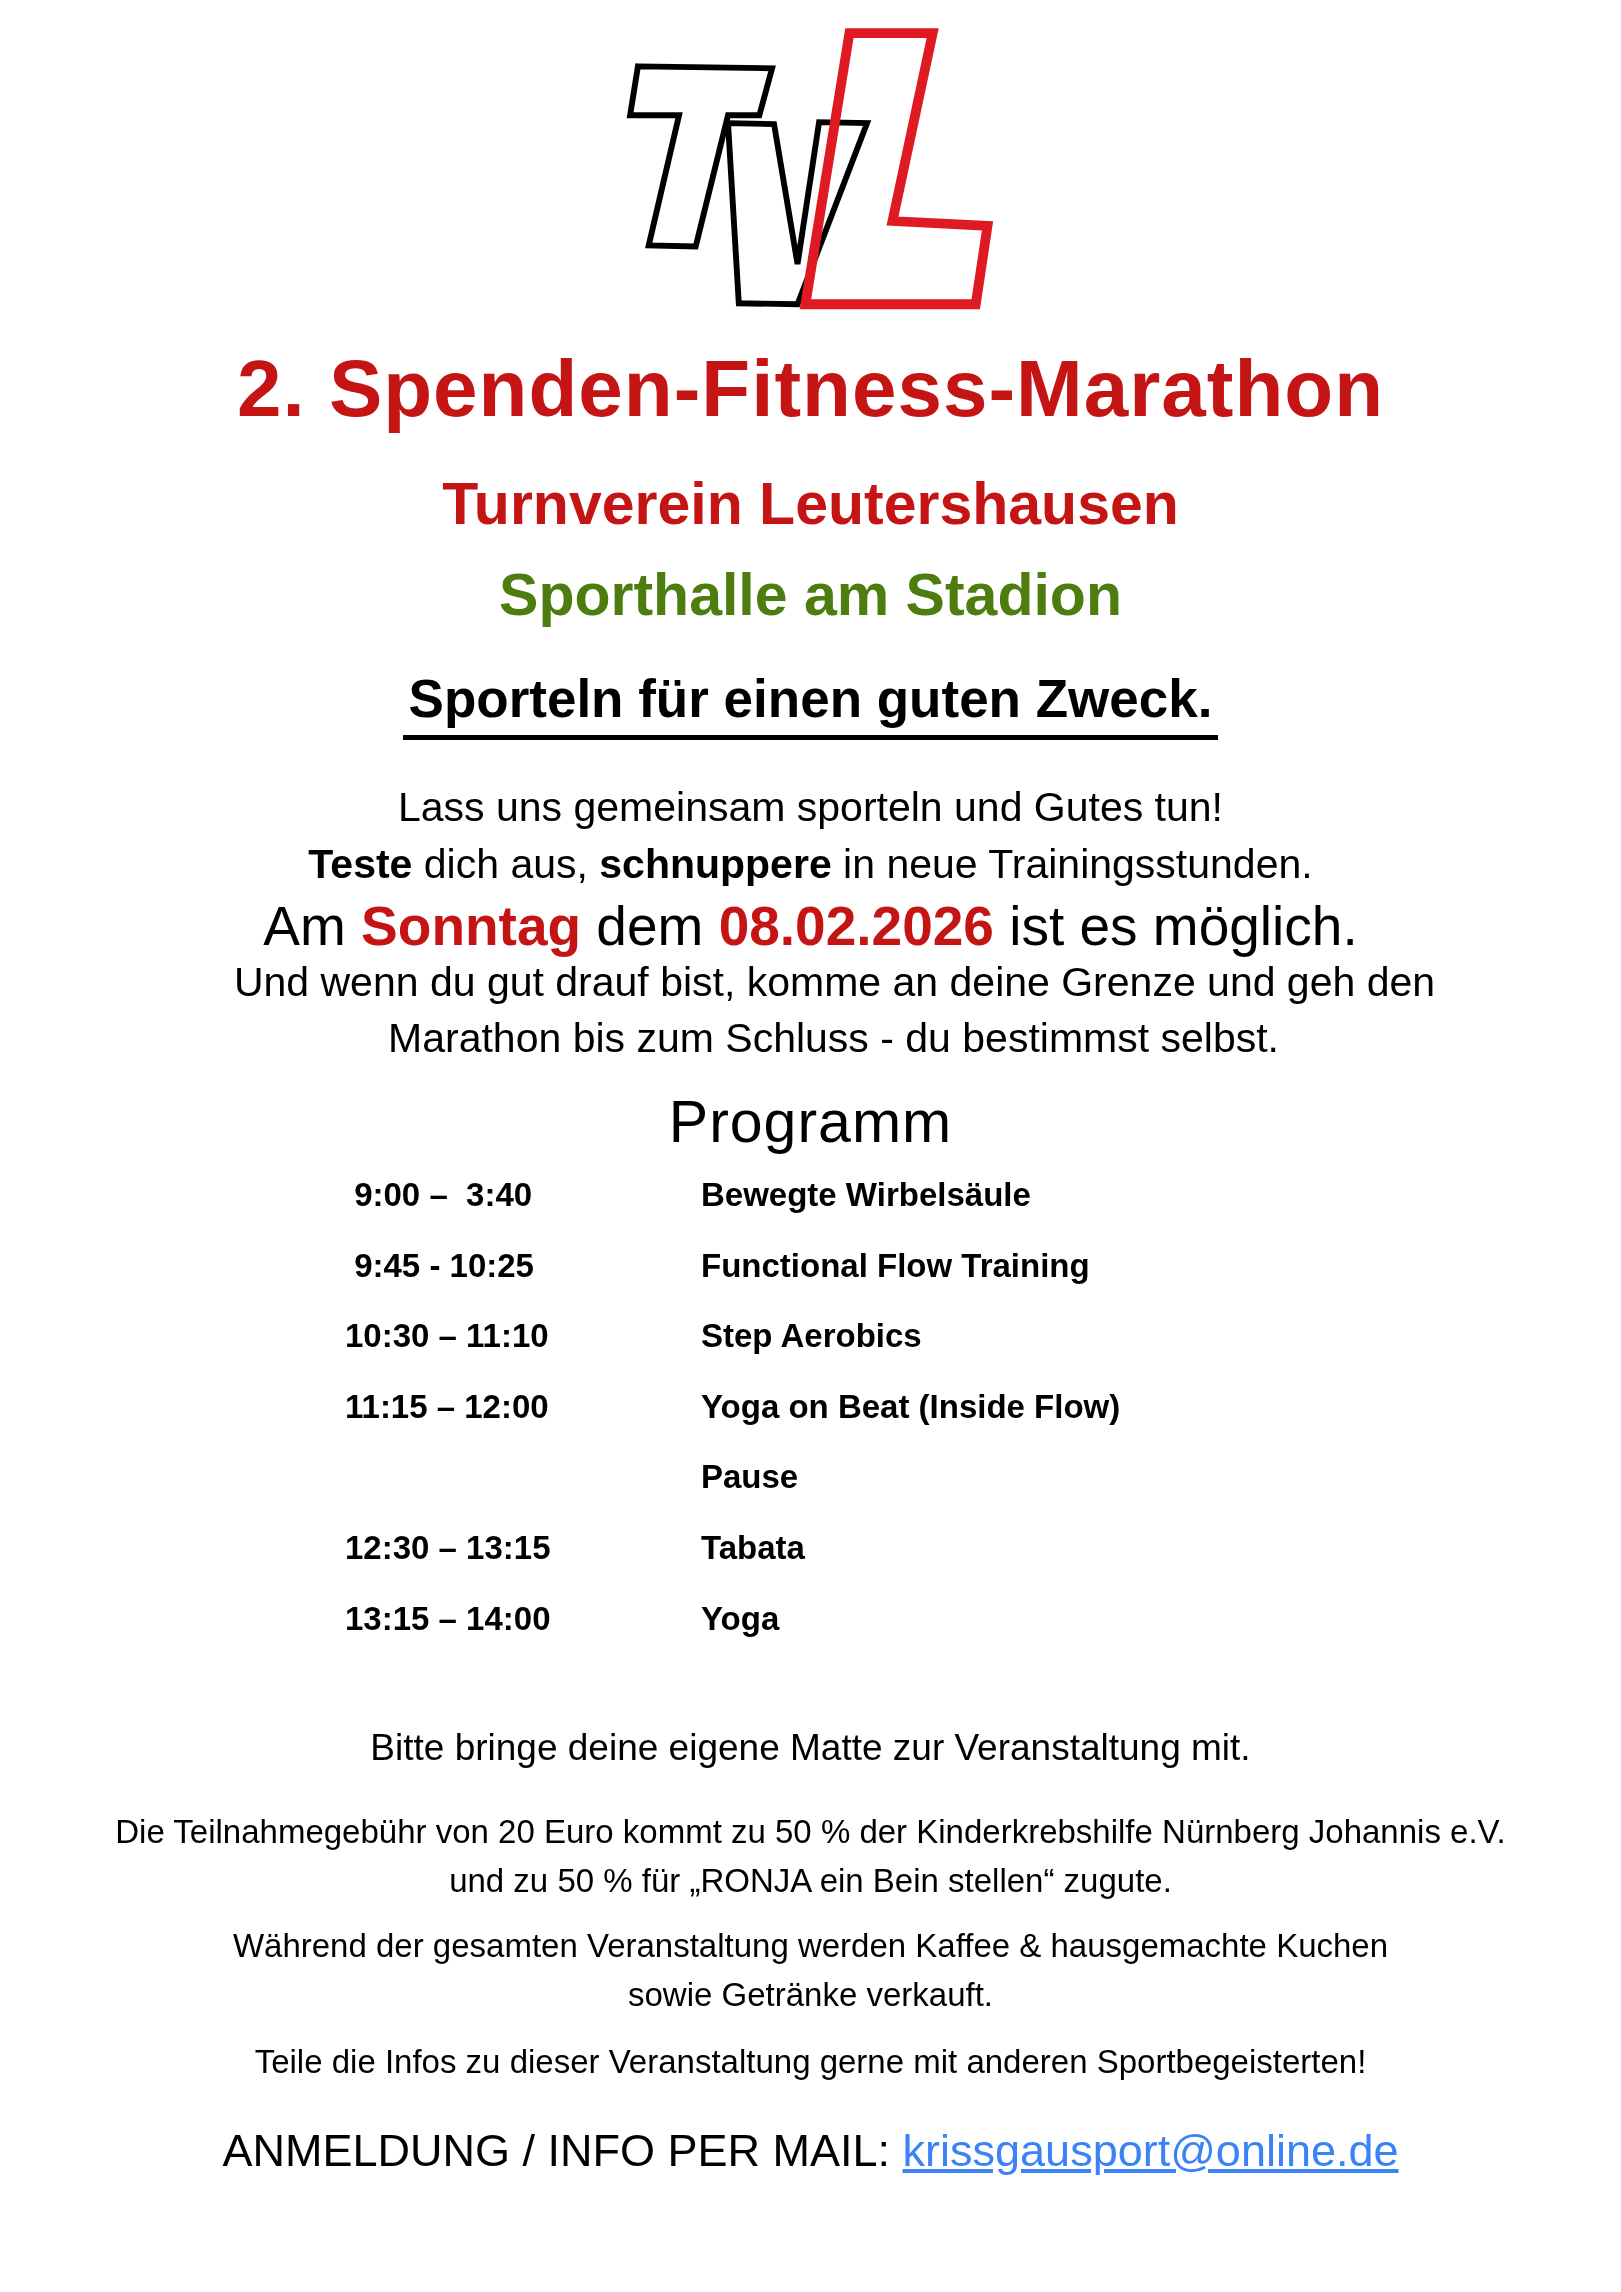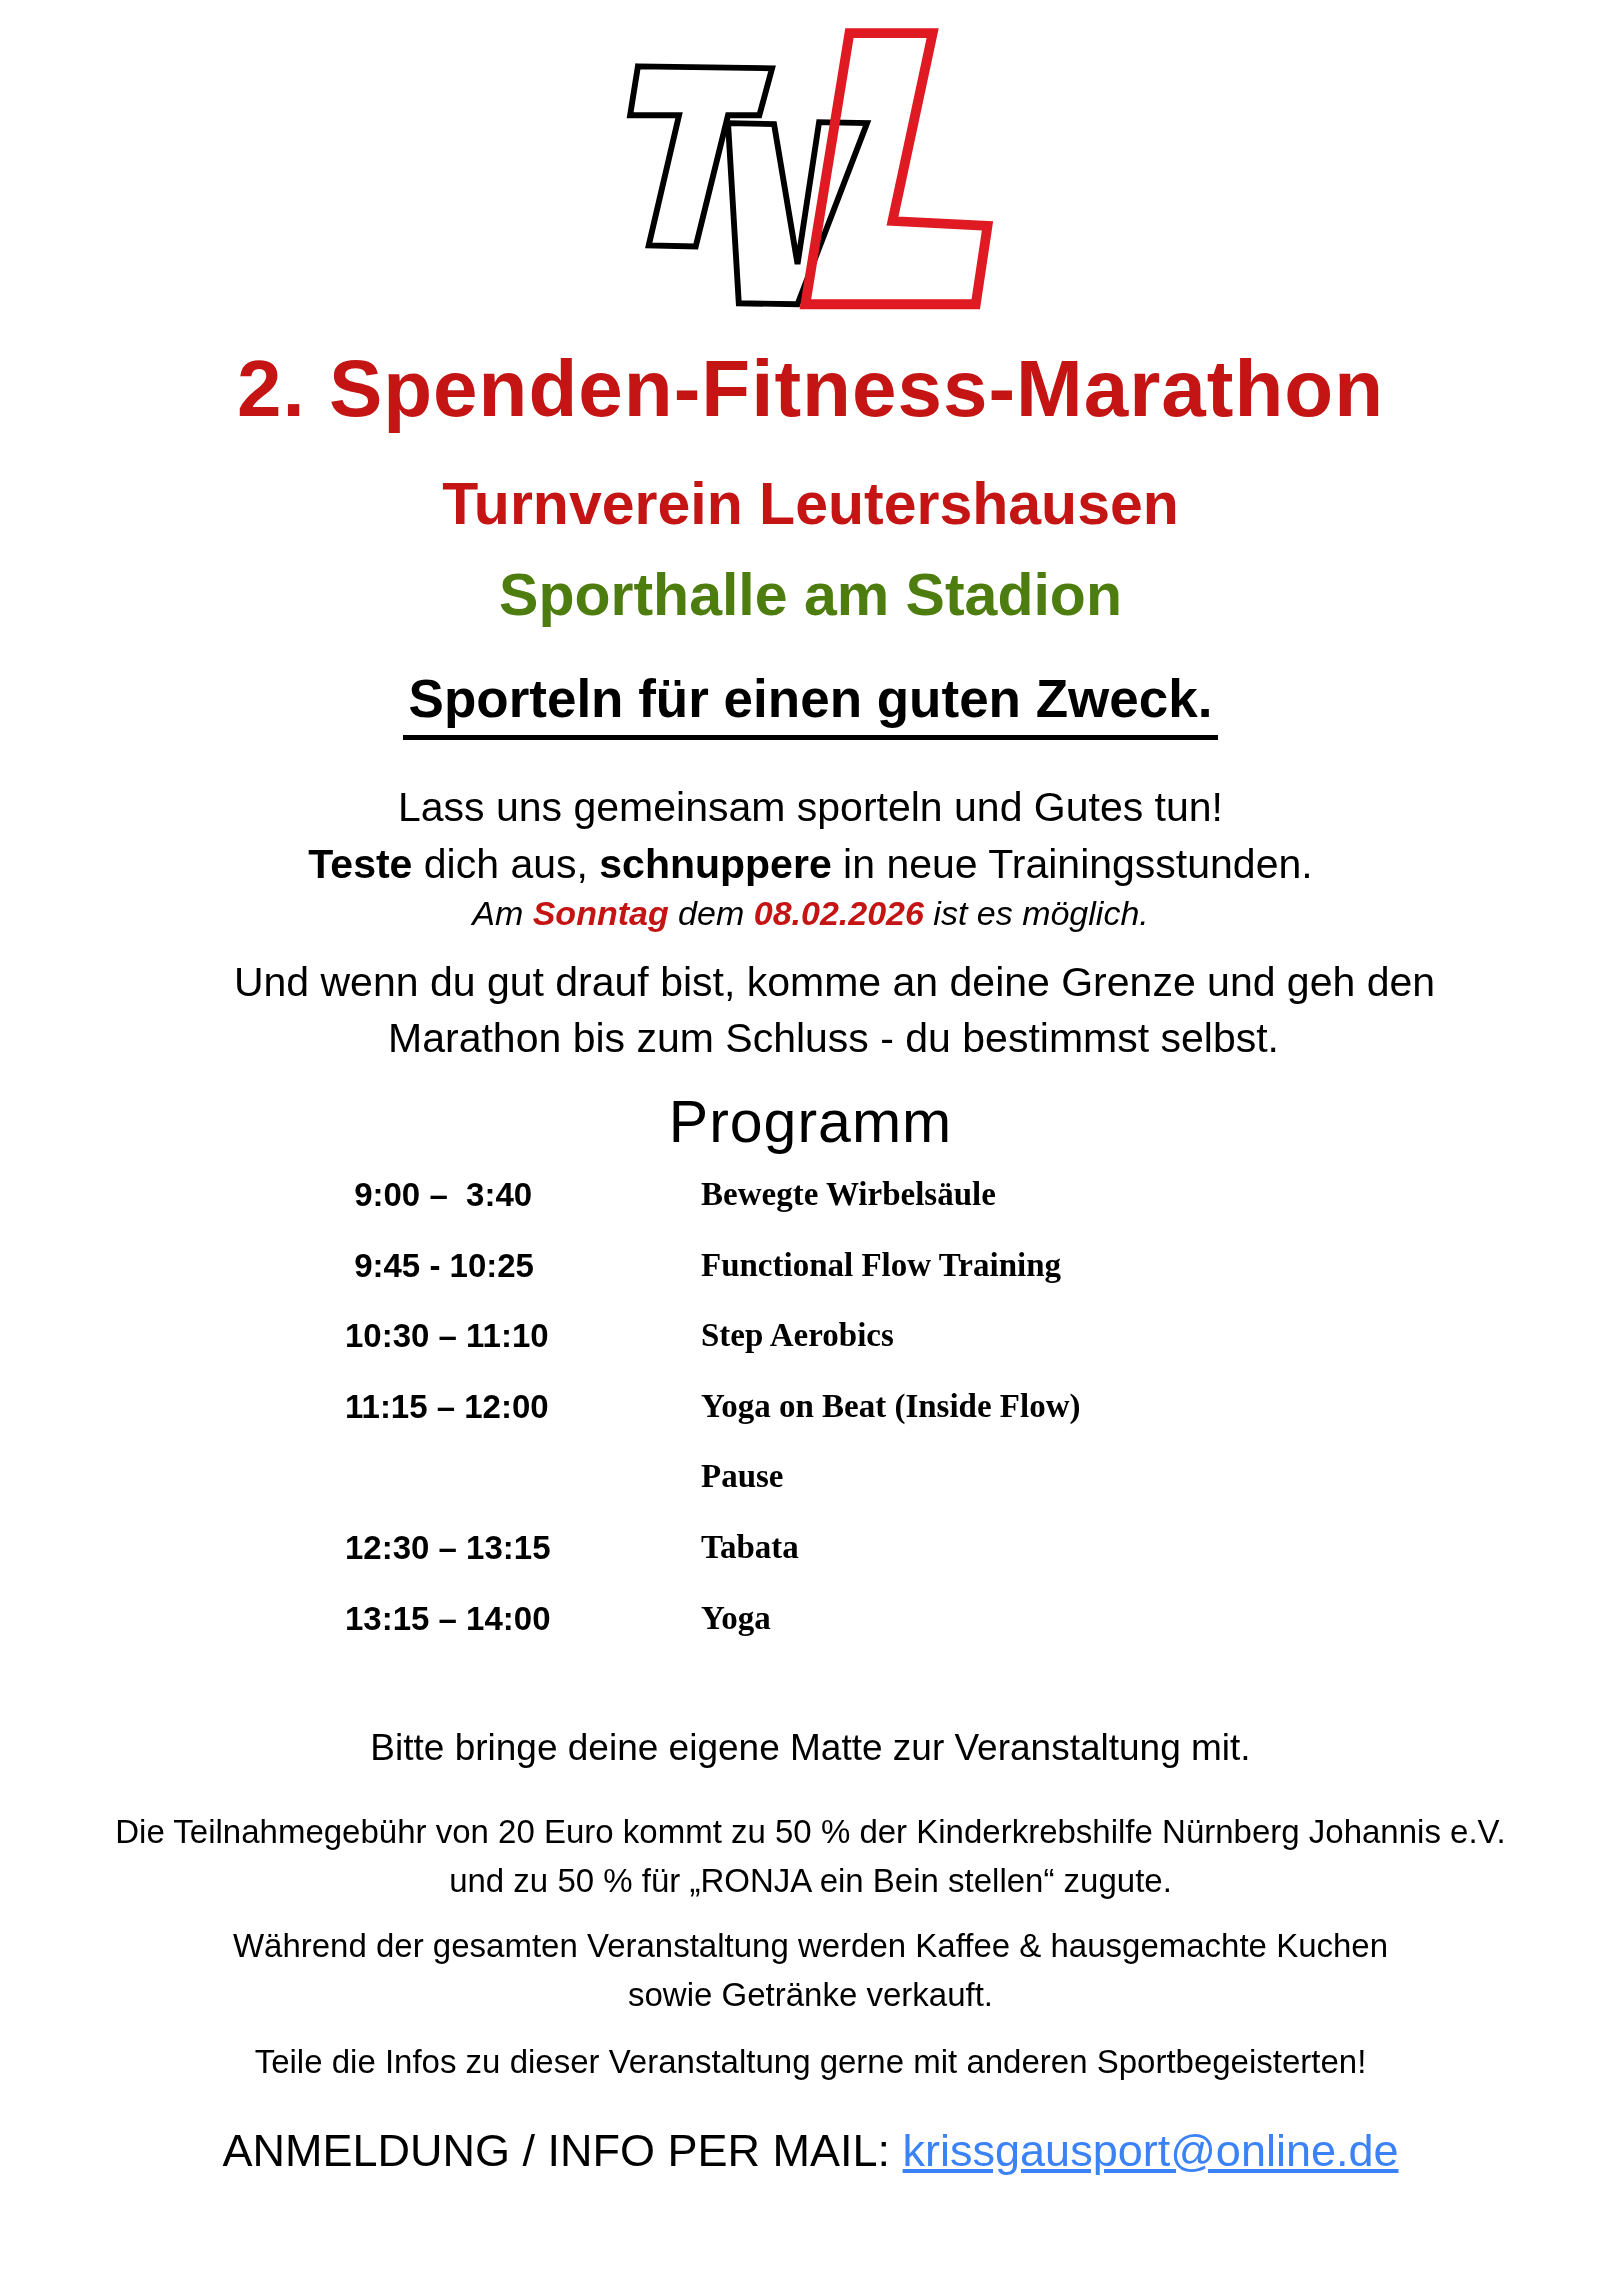--- a/index.html
+++ b/index.html
@@ -17,31 +17,31 @@
 
   .title   { top:343px;  font-size:80px; font-weight:bold; color:#C41414; letter-spacing:1px; }
   .sub1    { top:470px;  font-size:59px; font-weight:bold; color:#C41414; }
   .sub2    { top:561px;  font-size:59px; font-weight:bold; color:#4d7c0f; }
 
   .motto   { top:668px;  font-size:53px; font-weight:bold; }
   .motto span { display:inline-block; border-bottom:5.9px solid #000; padding:0 5.9px 5.9px 5.9px; }
 
   .b1 { top:784px;  font-size:41px; }
   .b2 { top:841px;  font-size:41px; }
-  .b3 { top:894px;  font-size:34px;font-style:italic; }
+  .b3 { top:894px;  font-size:55px; }
   .b4 { top:959px;  font-size:41px;padding-left:24px; }
   .b5 { top:1015px; font-size:41px;margin-left:23px; }
   .bold { font-weight:bold; }
   .redbold { font-weight:bold; color:#C41414; }
 
   .prog-head { top:1088px; font-size:59px; font-weight:400; letter-spacing:1px; }
 
   .prow  { position:absolute; left:0; width:100%; height:71px; }
   .ptime { position:absolute; left:345px; top:0; font-size:33px; font-weight:bold; white-space:pre; }
-  .pact  { position:absolute; left:701px; top:0; font-size:33px; font-weight:bold;font-family:Liberation Serif, serif; }
+  .pact  { position:absolute; left:701px; top:0; font-size:33px; font-weight:bold; }
 
   .mat   { top:1727px; font-size:37px; }
   .fee1  { top:1813px; font-size:33px; }
   .fee2  { top:1862px; font-size:33px; }
   .ref1  { top:1927px; font-size:33px; }
   .ref2  { top:1976px; font-size:33px; }
   .share { top:2043px; font-size:33px; }
 
   .signup { top:2125px; font-size:45px; }
   .signup a { color:#3b82f6; text-decoration:underline; cursor:pointer; }

